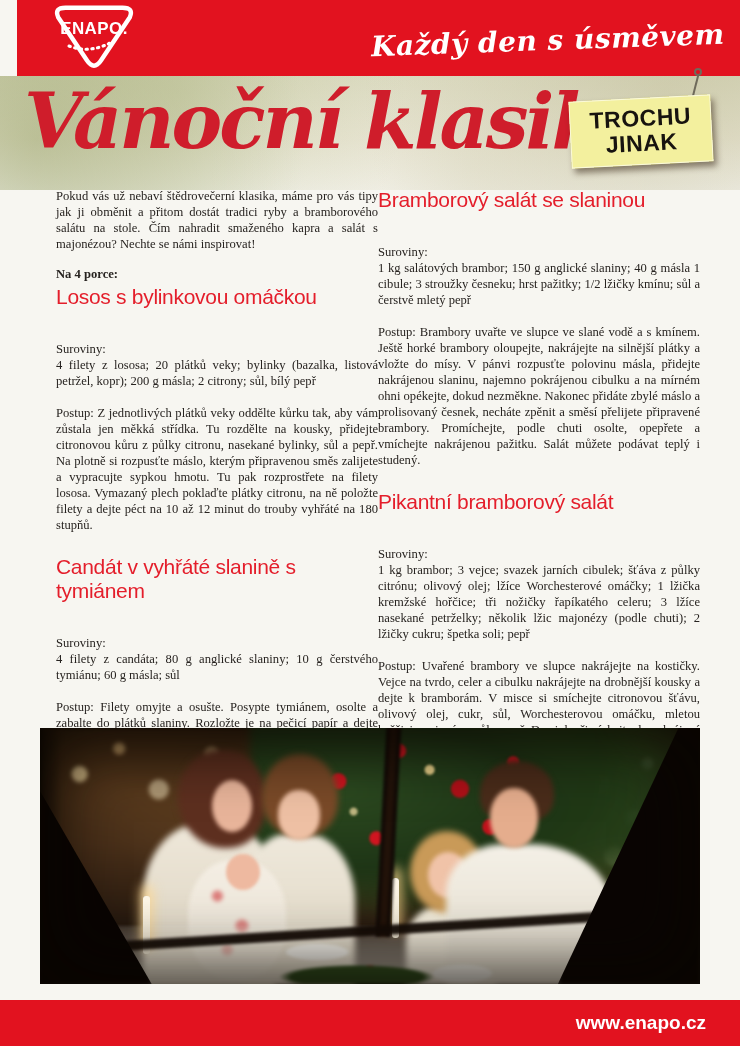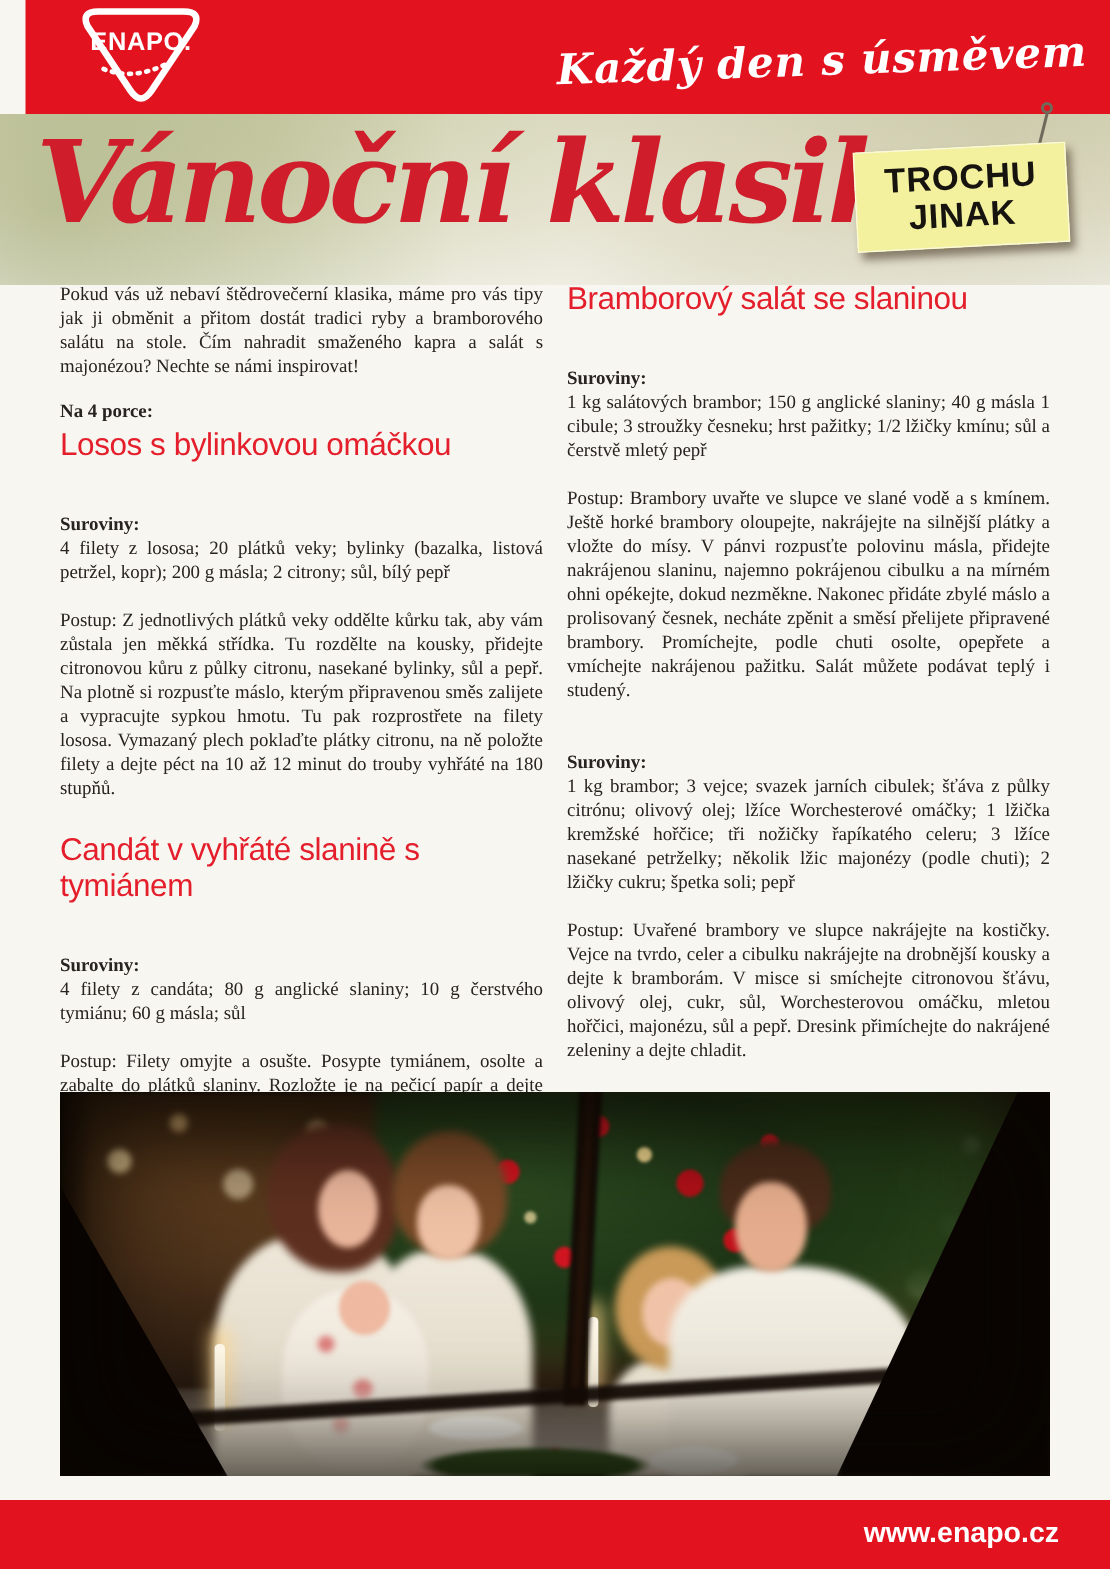--- a/index.html
+++ b/index.html
@@ -52,33 +52,33 @@
     position:absolute;right:44px;top:-2px;width:2px;height:28px;
     background:#6f6a5a;transform:rotate(14deg);
   }
   .tag-pin{
     position:absolute;right:38px;top:-8px;width:8px;height:8px;border-radius:50%;
     border:2px solid #6f6a5a;background:transparent;
   }
   
   .columns{
     position:absolute;top:188px;left:40px;width:660px;
-    display:flex;gap:16px;justify-content:flex-end;
+    display:flex;justify-content:flex-end;
   }
   .col{width:322px;font-size:12.6px;line-height:16px;text-align:justify;}
   .intro{margin:0 0 14px;}
   .servings{font-weight:bold;margin:0 0 3px;}
   .recipe h2{
     font-family:"Liberation Sans",sans-serif;font-weight:normal;
     font-size:21px;line-height:24px;letter-spacing:-.3px;
     color:var(--heading-red,#e41e2b);margin:0 0 9px;text-align:left;
   }
   .recipe + .recipe{margin-top:22px;}
   .b{font-weight:normal;}
-  .ing-label{font-weight:bold;margin-top:32px;}
+  .ing-label{font-weight:normal;margin-top:32px;}
   .ingredients{margin:0 0 16px;}
   .method{margin:0;}
   
   .photo{
     position:absolute;left:40px;top:728px;width:660px;height:256px;
     background:#140c07;overflow:hidden;
   }
   .photo div{position:absolute;}
   .ph-bg{
     left:0;top:0;width:660px;height:256px;filter:blur(2px);
@@ -222,20 +222,21 @@
 
     <div class="col">
       <section class="recipe">
         <h2>Bramborový salát se slaninou</h2>
         <p class="ing-label">Suroviny:</p>
         <p class="ingredients">1 kg salátových brambor; 150 g anglické slaniny; 40 g másla 1 cibule; 3 stroužky česneku; hrst pažitky; 1/2 lžičky kmínu; sůl a čerstvě mletý pepř</p>
         <p class="method"><span class="b">Postup:</span> <span>Brambory uvařte ve slupce ve slané vodě a s kmínem. Ještě horké brambory oloupejte, nakrájejte na silnější plátky a vložte do mísy. V pánvi rozpusťte polovinu másla, přidejte nakrájenou slaninu, najemno pokrájenou cibulku a na mírném ohni opékejte, dokud nezměkne. Nakonec přidáte zbylé máslo a prolisovaný česnek, necháte zpěnit a směsí přelijete připravené brambory. Promíchejte, podle chuti osolte, opepřete a vmíchejte nakrájenou pažitku. Salát můžete podávat teplý i studený.</span></p>
       </section>
 
       <section class="recipe">
+        <h2>Pikantní bramborový salát</h2>
         <p class="ing-label">Suroviny:</p>
         <p class="ingredients">1 kg brambor; 3 vejce; svazek jarních cibulek; šťáva z půlky citrónu; olivový olej; lžíce Worchesterové omáčky; 1 lžička kremžské hořčice; tři nožičky řapíkatého celeru; 3 lžíce nasekané petrželky; několik lžic majonézy (podle chuti); 2 lžičky cukru; špetka soli; pepř</p>
         <p class="method"><span class="b">Postup:</span> <span>Uvařené brambory ve slupce nakrájejte na kostičky. Vejce na tvrdo, celer a cibulku nakrájejte na drobnější kousky a dejte k bramborám. V misce si smíchejte citronovou šťávu, olivový olej, cukr, sůl, Worchesterovou omáčku, mletou hořčici, majonézu, sůl a pepř. Dresink přimíchejte do nakrájené zeleniny a dejte chladit.</span></p>
       </section>
     </div>
   </main>
 
   <figure class="photo" aria-label="Rodina u štědrovečerní večeře u vánočního stromku, foceno přes okno">
     <div class="ph-bg"></div>
     <div class="ph-tree"></div>

